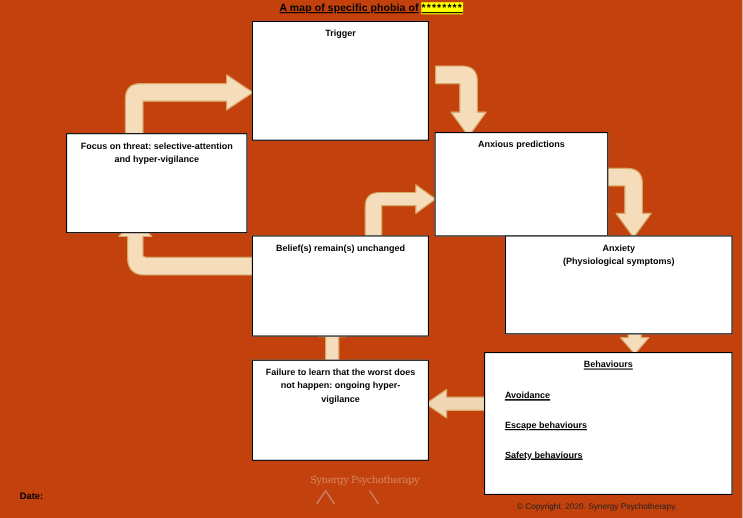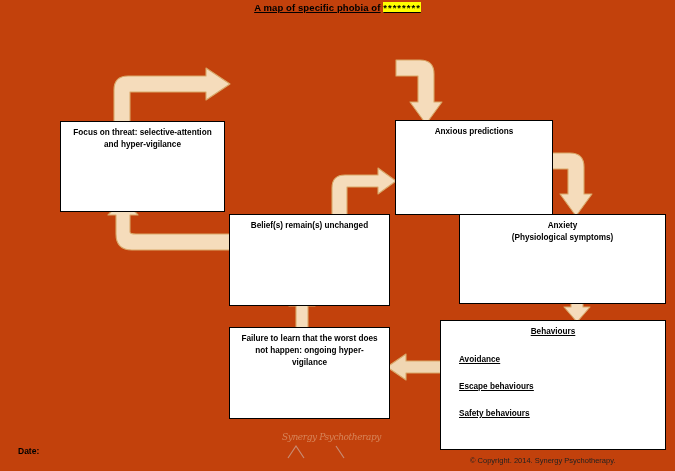--- a/index.html
+++ b/index.html
@@ -110,21 +110,20 @@
     position: absolute;
     left: 282px;
     top: 432px;
     width: 80px;
     height: 38px;
     opacity: 0.45;
     pointer-events: none;
   }
   .watermark .wtext {
     font-family: "DejaVu Serif", serif;
-    font-style: italic;
     font-size: 9px;
     color: #f0d4b4;
     text-align: right;
     letter-spacing: -0.4px;
     white-space: nowrap;
   }
 </style>
 </head>
 <body>
 
@@ -181,20 +180,23 @@
     </svg>
   </div>
 
   <div class="arrow" style="left:100px; top:198px;">
     <svg width="134" height="56" viewBox="0 0 134 56">
       <path d="M 134,36 L 134,52 L 32,52 Q 16,52 16,36 L 16,17 L 8,17 L 23,1 L 38,17 L 30,17
                L 30,34 Q 30,36 36,36 Z" fill="#f5dcbb" stroke="#d9a869" stroke-width="1.1" stroke-linejoin="round"></path>
     </svg>
   </div>
 
+  <div class="box" style="left:229px; top:19px; width:161px; height:109px;">
+    <div class="heading">Trigger</div>
+  </div>
 
   <div class="box" style="left:60px; top:121px; width:165px; height:91px;">
     <div class="bodytext">Focus on threat: selective-attention and hyper-vigilance</div>
   </div>
 
   <div class="box" style="left:395px; top:120px; width:158px; height:95px;">
     <div class="heading">Anxious predictions</div>
   </div>
 
   <div class="box" style="left:459px; top:214px; width:207px; height:90px;">
@@ -222,15 +224,15 @@
   <div class="date-label">Date:</div>
 
   <div class="watermark">
     <div class="wtext">Synergy Psychotherapy</div>
     <svg width="80" height="18" viewBox="0 0 80 18">
       <path d="M 6,16 L 14,4 L 22,16" fill="none" stroke="#cfe6f2" stroke-width="1.2"></path>
       <path d="M 54,4 L 62,16" fill="none" stroke="#cfe6f2" stroke-width="1.2"></path>
     </svg>
   </div>
 
-  <div class="copyright">© Copyright. 2014. Synergy Psychotherapy.</div>
+  <div class="copyright">© Copyright. 2020. Synergy Psychotherapy.</div>
 
 </div>
 
 </body></html>

